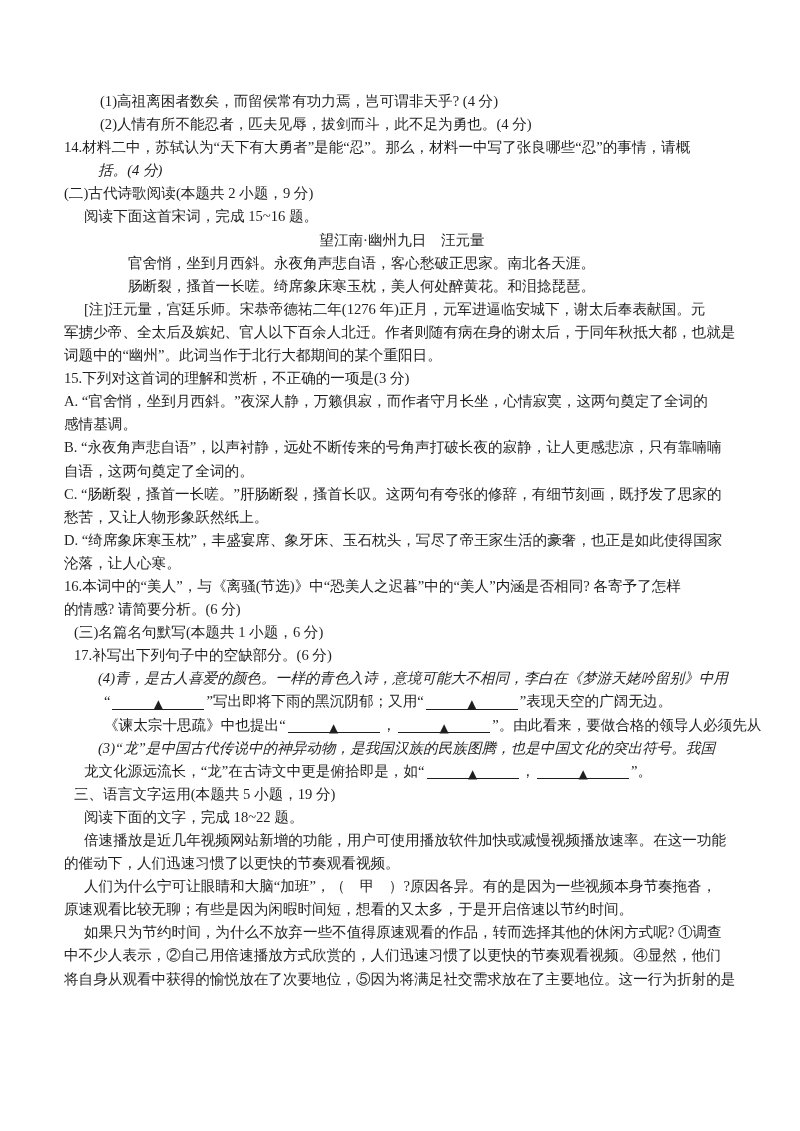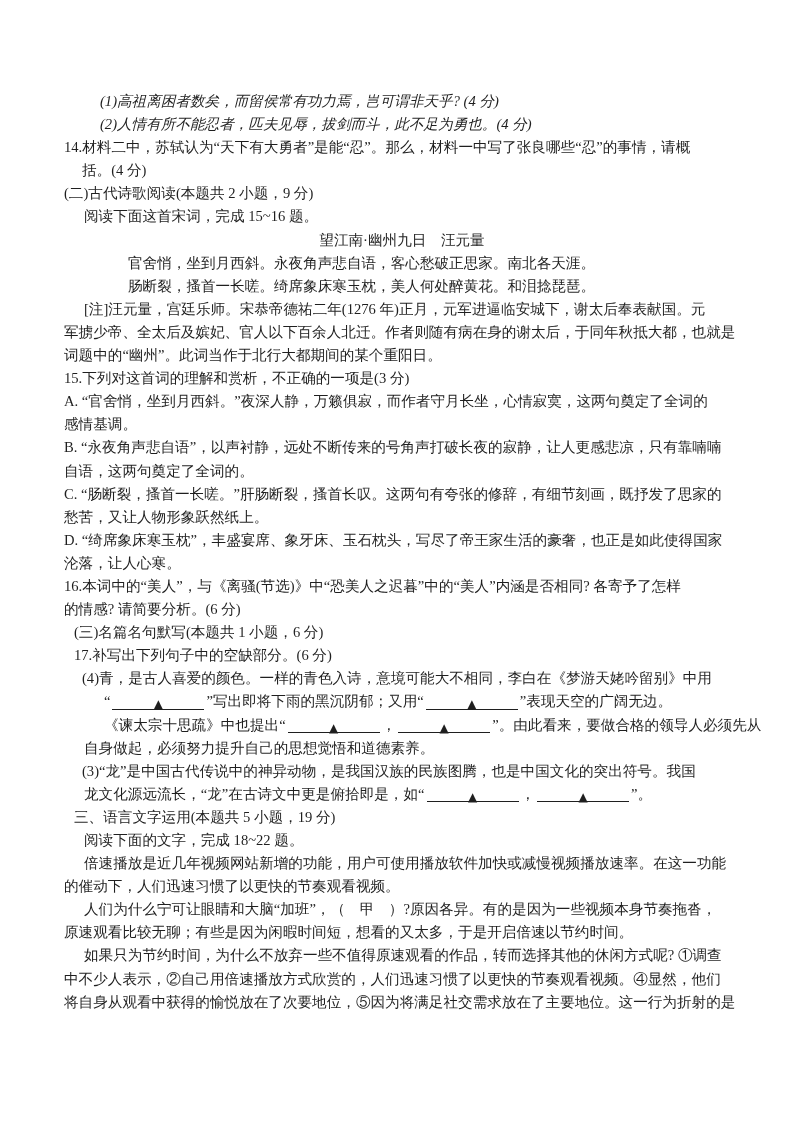--- a/index.html
+++ b/index.html
@@ -16,23 +16,23 @@
     position:absolute;
     top:90px;left:64px;width:676px;
   }
   .ln{
     height:23.1px;line-height:23.1px;
     white-space:nowrap;
   }
   
   .i0{margin-left:0;}
   .i1{margin-left:10px;}   
-  .i2{margin-left:18px;}   
+  .i2{margin-left:34px;font-style:italic;}   
   .i3{margin-left:20px;}   
-  .i4{margin-left:36px;font-style:italic;}   
+  .i4{margin-left:36px;}   
   .i5{margin-left:40px;}   
   .ipoem{margin-left:64px;}
   .center{text-align:center;margin-left:0;}
   .blank{
     display:inline-block;
     width:92px;
     border-bottom:1.3px solid #1f1f1f;
     text-align:center;
     height:1em;
     line-height:1em;
@@ -75,21 +75,20 @@
   <div class="ln i0">的情感? 请简要分析。(6 分)</div>
   <div class="ln i1">(三)名篇名句默写(本题共 1 小题，6 分)</div>
   <div class="ln i1">17.补写出下列句子中的空缺部分。(6 分)</div>
   <div class="ln i2">(4)青，是古人喜爱的颜色。一样的青色入诗，意境可能大不相同，李白在《梦游天姥吟留别》中用</div>
   <div class="ln i5">
     <span>“</span><span class="blank"><span class="tri">▲</span></span><span>”写出即将下雨的黑沉阴郁；又用“</span><span class="blank"><span class="tri">▲</span></span><span>”表现天空的广阔无边。</span>
   </div>
   <div class="ln i5">
     <span>《谏太宗十思疏》中也提出“</span><span class="blank"><span class="tri">▲</span></span><span>，</span><span class="blank"><span class="tri">▲</span></span><span>”。由此看来，要做合格的领导人必须先从</span>
   </div>
-  <div class="ln i3">自身做起，必须努力提升自己的思想觉悟和道德素养。</div>
   <div class="ln i2">(3)“龙”是中国古代传说中的神异动物，是我国汉族的民族图腾，也是中国文化的突出符号。我国</div>
   <div class="ln i3">
     <span>龙文化源远流长，“龙”在古诗文中更是俯拾即是，如“</span><span class="blank"><span class="tri">▲</span></span><span>，</span><span class="blank"><span class="tri">▲</span></span><span>”。</span>
   </div>
   <div class="ln i1">三、语言文字运用(本题共 5 小题，19 分)</div>
   <div class="ln i3">阅读下面的文字，完成 18~22 题。</div>
   <div class="ln i3">倍速播放是近几年视频网站新增的功能，用户可使用播放软件加快或减慢视频播放速率。在这一功能</div>
   <div class="ln i0">的催动下，人们迅速习惯了以更快的节奏观看视频。</div>
   <div class="ln i3">人们为什么宁可让眼睛和大脑“加班”，（　甲　）?原因各异。有的是因为一些视频本身节奏拖沓，</div>
   <div class="ln i0">原速观看比较无聊；有些是因为闲暇时间短，想看的又太多，于是开启倍速以节约时间。</div>

